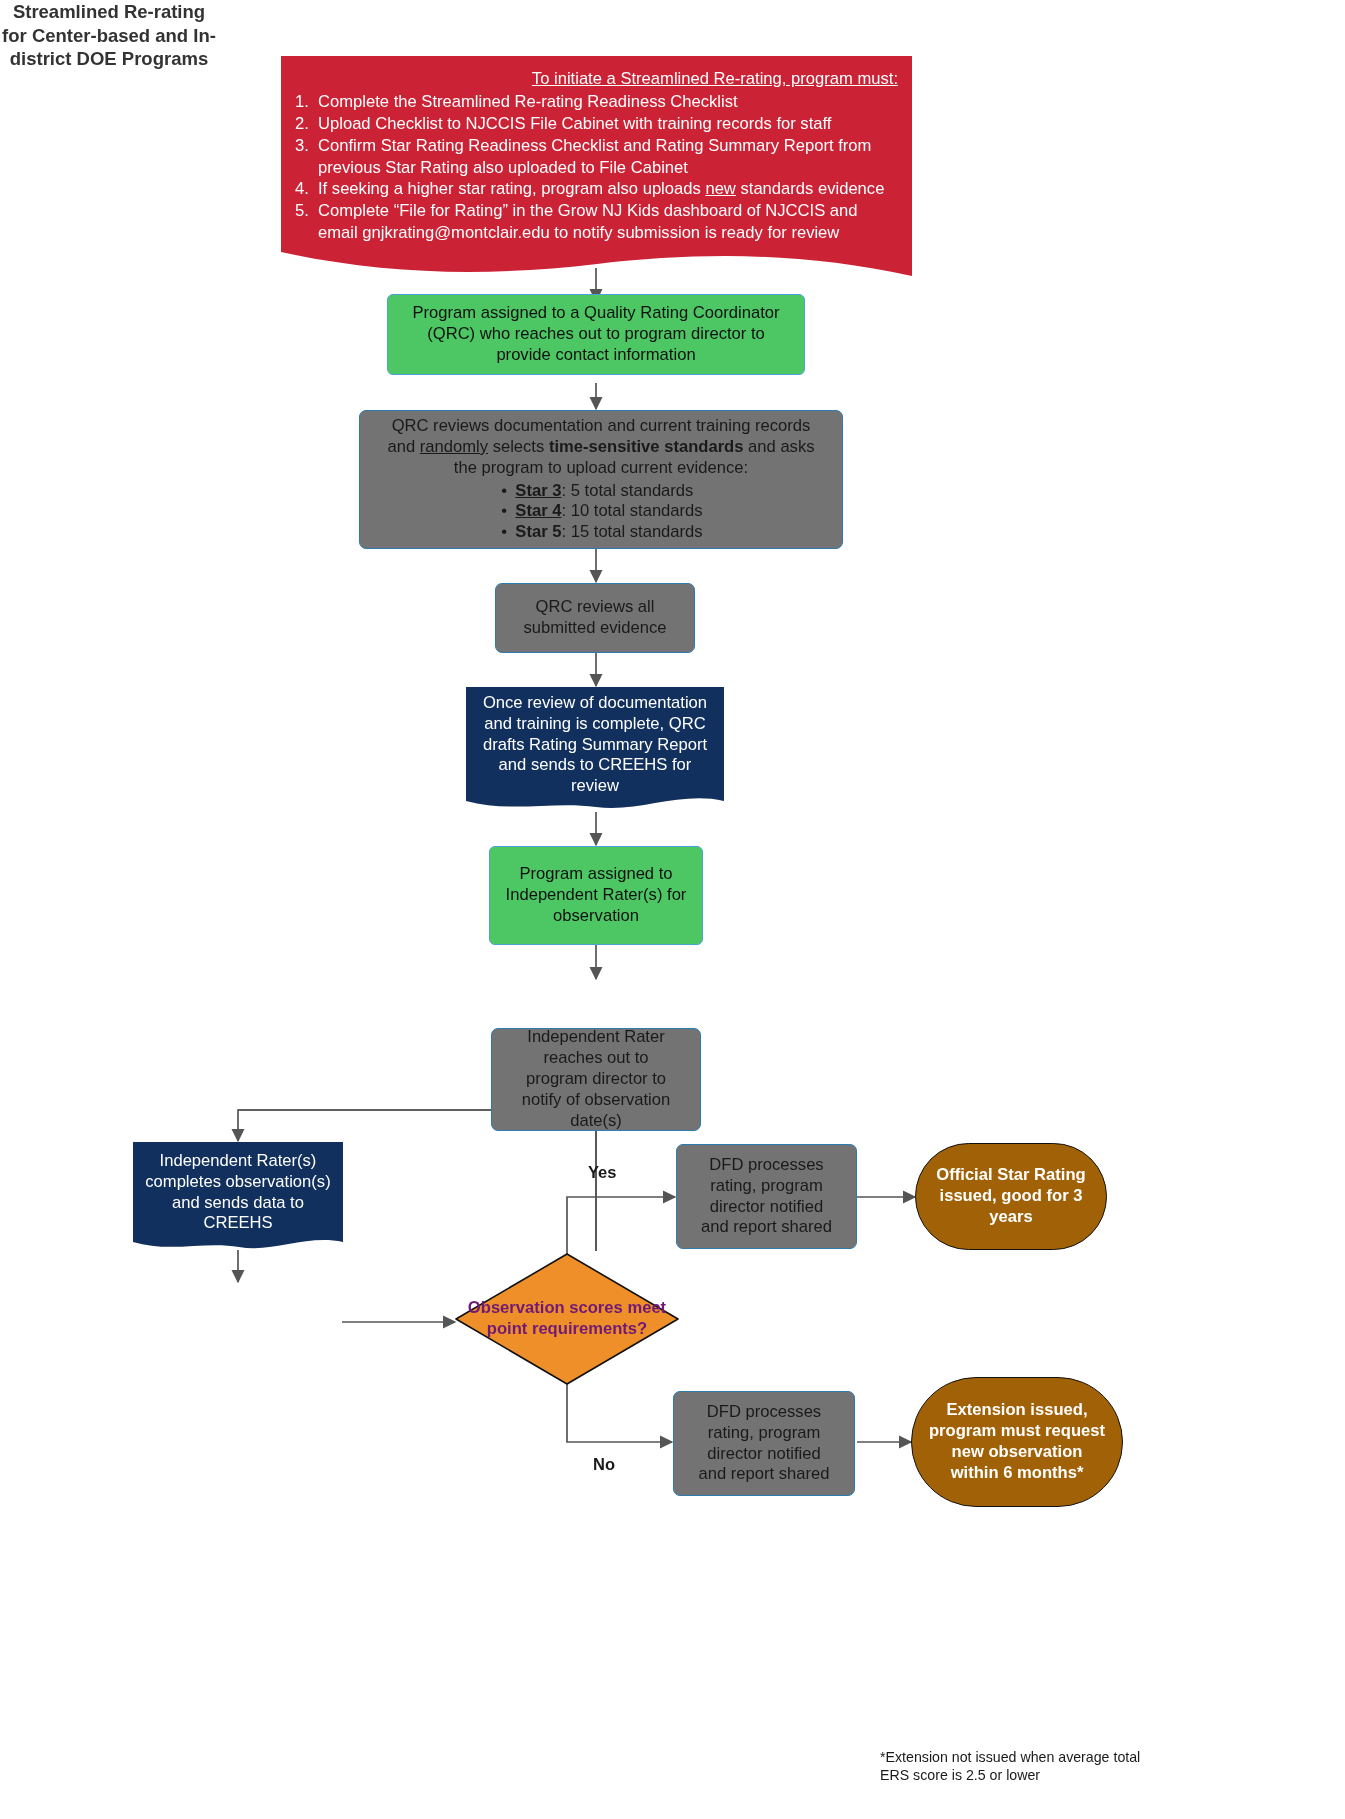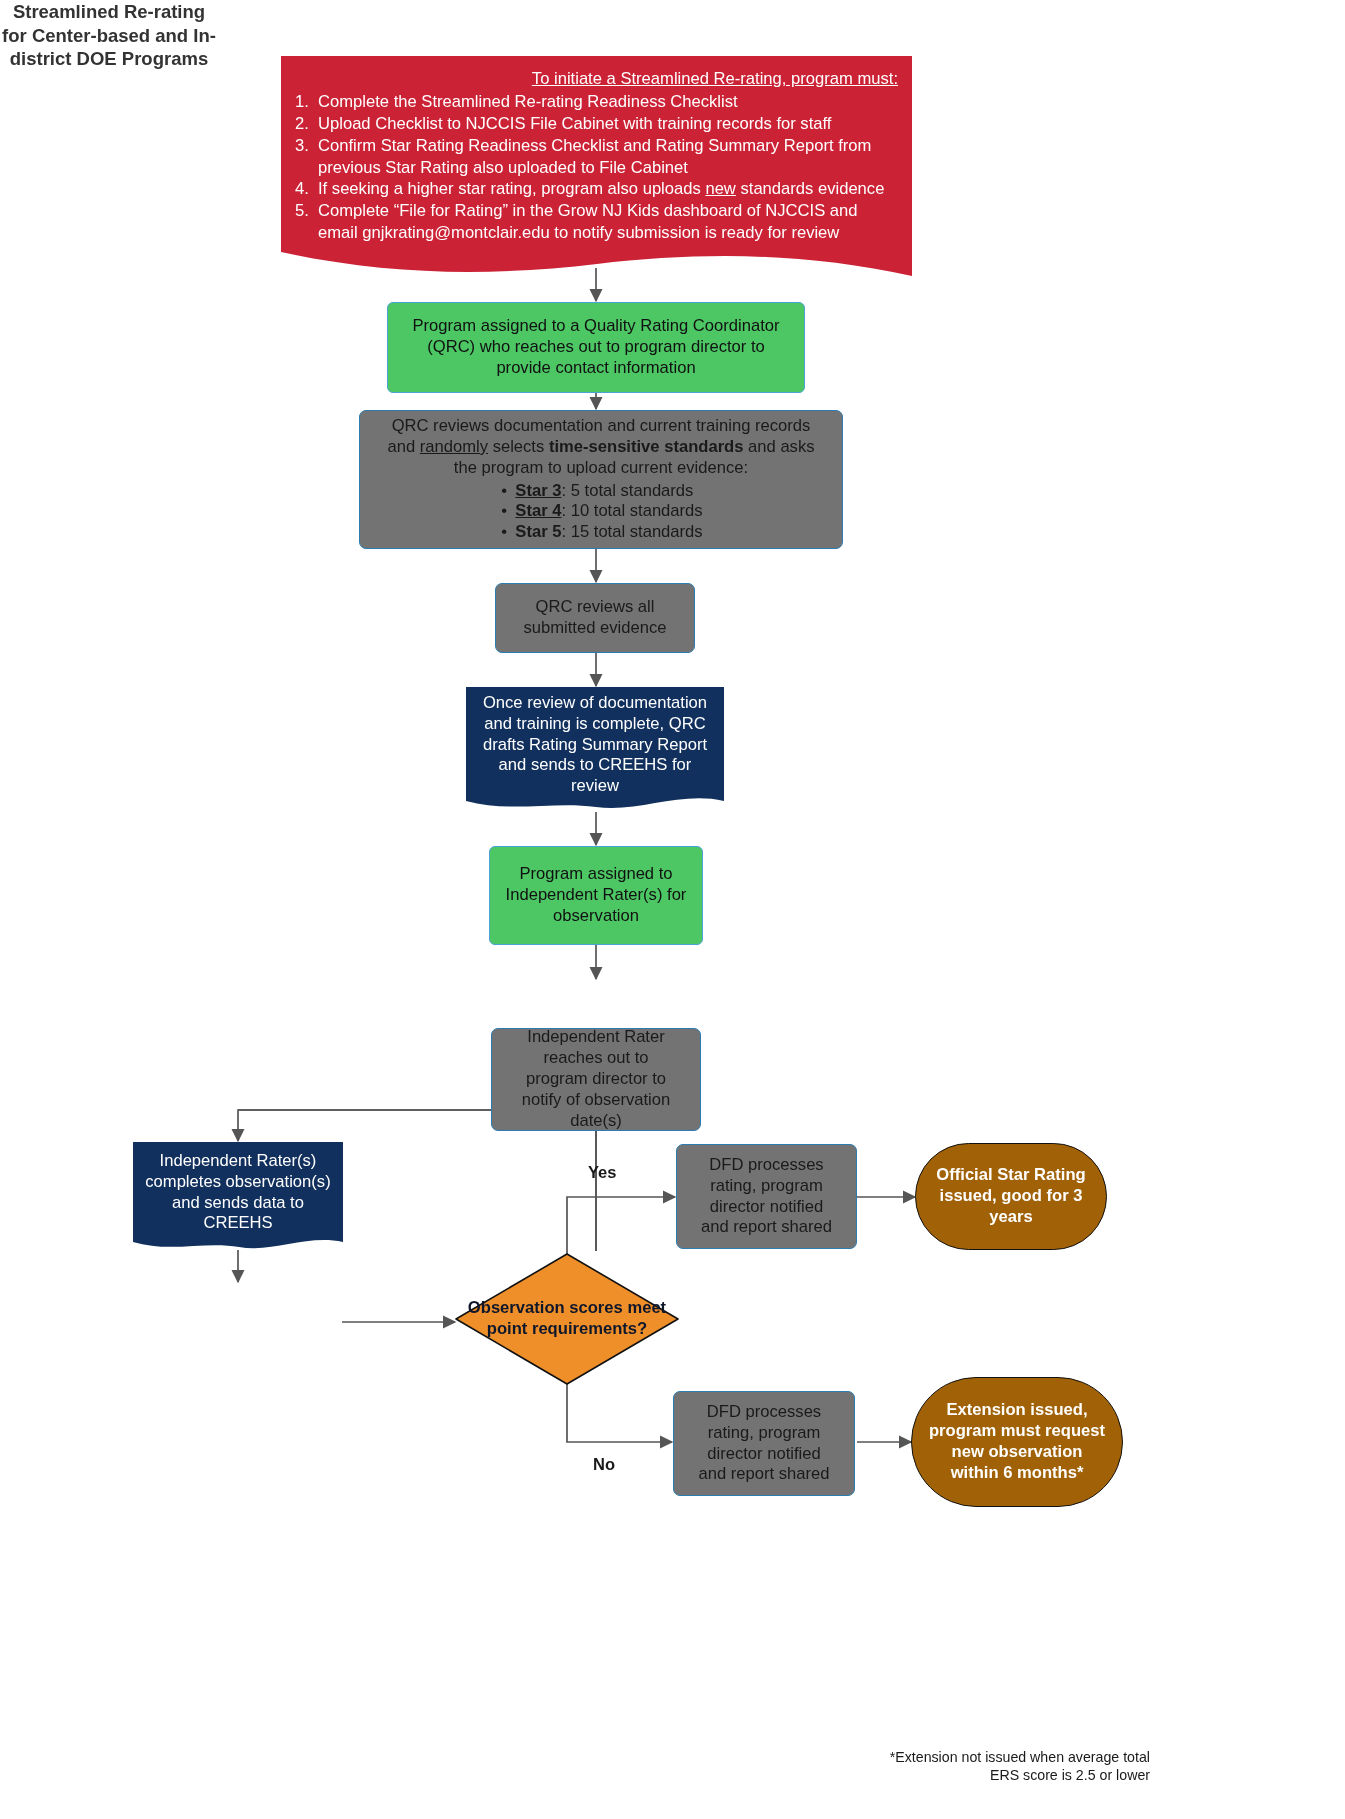--- a/index.html
+++ b/index.html
@@ -138,36 +138,36 @@
     position: absolute;
   }
   .diamond-wrap svg { position: absolute; left:0; top:0; }
   .diamond-label {
     position: absolute;
     inset: 0;
     display: flex;
     align-items: center;
     justify-content: center;
     text-align: center;
-    color: #0f172a;
+    color: #701a75;
     font-weight: bold;
     font-size: 16.6px;
     line-height: 1.25;
   }
   .edge-label {
     position: absolute;
     font-weight: bold;
     font-size: 16.5px;
     color: #1a1a1a;
   }
   .footnote {
     position: absolute;
     font-size: 14.2px;
     line-height: 1.3;
-    text-align: right;
+    text-align: left;
     color: #1a1a1a;
   }
   ul.stars {
     margin: 2px 0 0 0;
     padding: 0 0 0 0;
     list-style: none;
     text-align: left;
     display: inline-block;
   }
   ul.stars li { position: relative; padding-left: 16px; }
@@ -222,21 +222,21 @@
       <ol class="steps">
         <li><span>Complete the </span><span class="ital">Streamlined Re-rating Readiness Checklist</span><span></span></li>
         <li><span>Upload </span><span class="ital">Checklist</span><span> to NJCCIS File Cabinet with training records for staff</span></li>
         <li><span>Confirm Star Rating Readiness Checklist and Rating Summary Report from previous Star Rating also uploaded to File Cabinet</span></li>
         <li><span>If seeking a higher star rating, program also uploads </span><span class="und">new</span><span> standards evidence</span></li>
         <li><span>Complete “File for Rating” in the Grow NJ Kids dashboard of NJCCIS and email gnjkrating@montclair.edu to notify submission is ready for review</span></li>
       </ol>
     </div>
   </div>
 
-  <div class="node box-green" style="left:387px; top:302px; width:418px; height:91px;">
+  <div class="node box-green" style="left:387px; top:294px; width:418px; height:81px;">
     <span class="blk">Program assigned to a Quality Rating Coordinator (QRC) who reaches out to program director to provide contact information</span>
   </div>
 
   <div class="node box-plain" style="left:359px; top:410px; width:484px; height:139px; flex-direction:column;">
     <span class="blk"><span>QRC reviews documentation and current training records and </span><span class="und">randomly</span><span> selects </span><span class="bold">time-sensitive standards</span><span> and asks the program to upload current evidence:</span></span>
     <ul class="stars">
       <li><span class="bold und">Star 3</span><span>: 5 total standards</span></li>
       <li><span class="bold und">Star 4</span><span>: 10 total standards</span></li>
       <li><span class="bold">Star 5</span><span>: 15 total standards</span></li>
     </ul>

